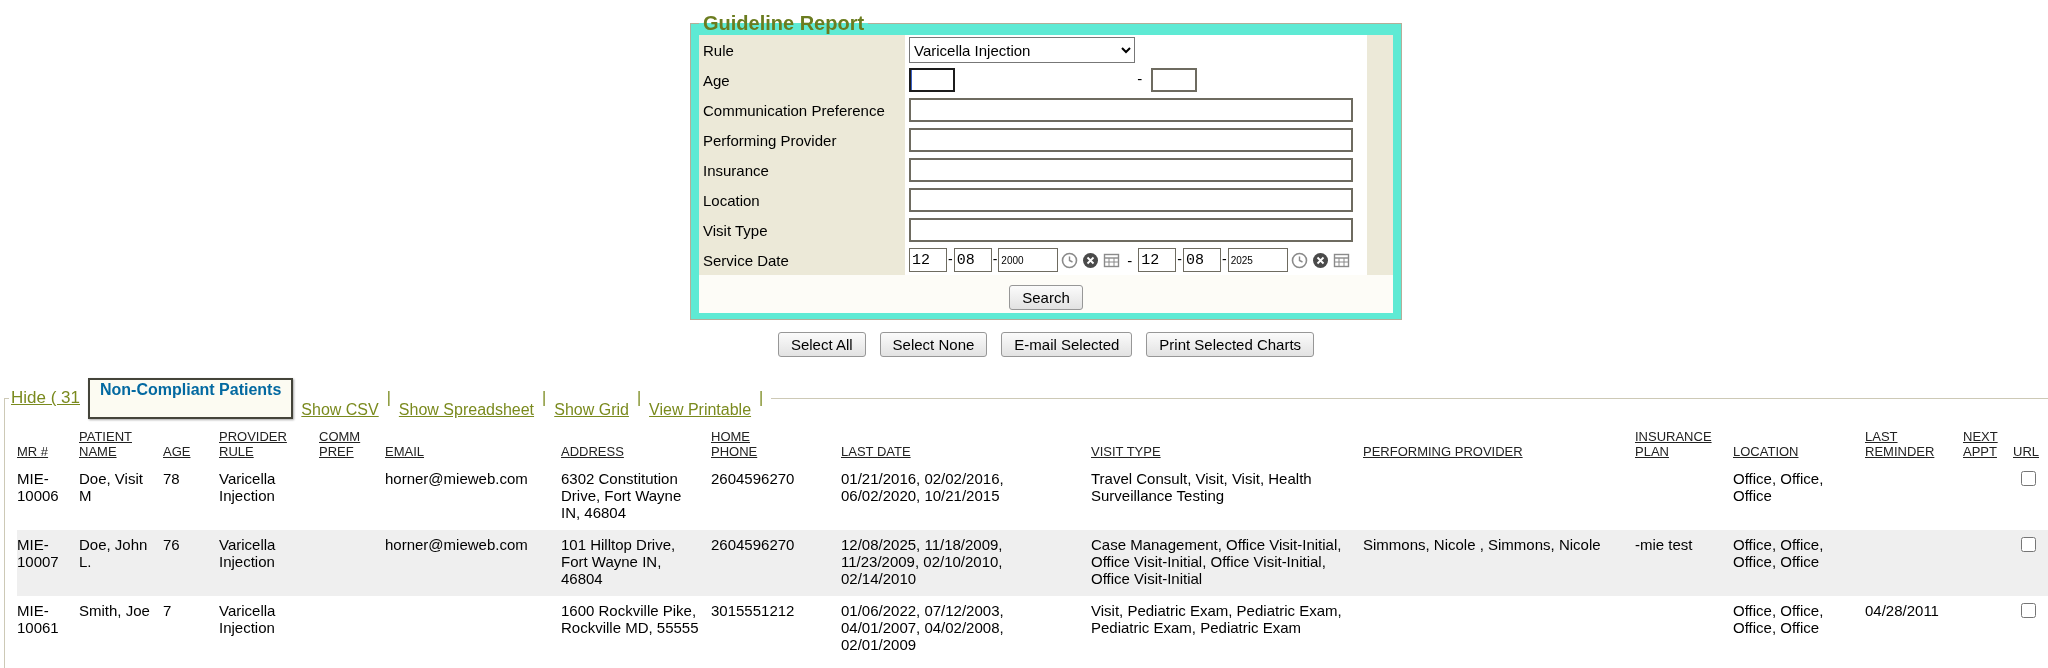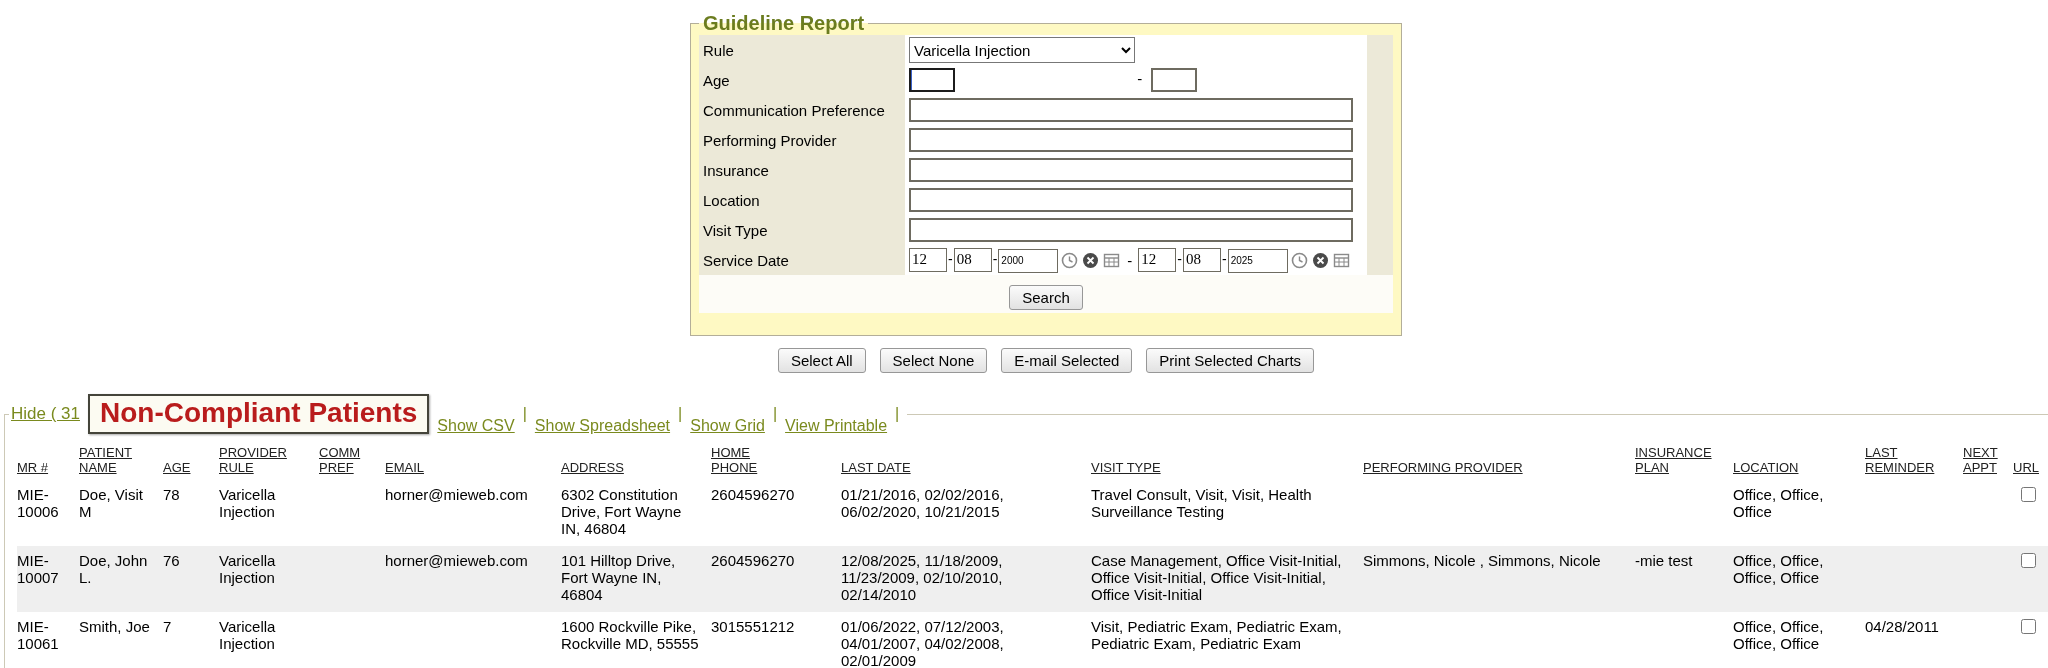--- a/index.html
+++ b/index.html
@@ -6,58 +6,58 @@
   html, body { margin:0; padding:0; }
   body {
     width:2048px; height:668px; overflow:hidden; position:relative;
     background:#ffffff; color:#000;
     font-family:"Liberation Sans", sans-serif;
   }
   a { cursor:pointer; }
 
   
   .form-area { width:712px; margin:12px 0 0 690px; }
-  fieldset.gr { border:1px solid #b3ae99; background:#fef9c3; padding:0 8px 22px 8px; margin:0; }
+  fieldset.gr { border:1px solid #b3ae99; background:#5eead4; padding:0 8px 6px 8px; margin:0; }
   fieldset.gr legend { font-size:20px; font-weight:bold; color:#6b7c1f; padding:0 4px; }
   table.form-t { width:100%; border-collapse:collapse; }
   .form-t td { font-size:15px; padding:2px 4px; height:30px; vertical-align:middle; }
   td.lbl { background:#ece9d8; width:206px; }
   td.fld { background:#ffffff; white-space:nowrap; }
   td.strip { background:#ece9d8; width:26px; }
 
   .ti { border:2px solid #6e6b60; background:#fff; font-family:inherit; font-size:15px; height:24px; padding:0 3px; vertical-align:middle; }
   .wide { width:444px; }
   .agein { width:46px; }
   .focus-ring { border:2px solid #1c1c1c; box-shadow:inset 1px 0 0 #3a62c8; }
   .age-dash { display:inline-block; margin-left:178px; margin-right:5px; }
   .rule-sel { width:226px; height:26px; font-family:inherit; font-size:15px; border:1px solid #777; background:#fff; }
 
   .svc-wrap { display:flex; align-items:center; gap:2px; }
-  .dt2 { width:38px; height:24px; border:1px solid #6e6b60; padding:0 2px; font-family:Liberation Serif, serif; font-size:15px; }
+  .dt2 { width:38px; height:24px; border:1px solid #6e6b60; padding:0 2px; font-family:Liberation Mono, monospace; font-size:15px; }
   .dt4 { width:60px; height:24px; border:1px solid #6e6b60; padding:0 2px; font-family:inherit; font-size:10px; }
   .dsep { margin:0 1px; font-size:14px; }
   .range-dash { margin:0 4px; font-size:15px; }
   .icon-btn { display:inline-flex; align-items:center; cursor:pointer; margin:0 1px; }
 
   td.search-row { text-align:center; background:#fdfcf7; padding:8px 0 2px 0; height:38px; }
   .btn {
     font-family:inherit; font-size:15px; color:#000;
     background:linear-gradient(#fbfbfb,#e2e2e2);
     border:1px solid #979797; border-radius:3px; padding:3px 12px; cursor:pointer;
   }
 
   .actions { width:712px; margin:12px 0 0 690px; display:flex; gap:14px; justify-content:center; }
 
   
   fieldset.pts { margin:20px 4px 0 4px; border:1px solid #cdc9b6; border-bottom:none; padding:0 0 40px 0; min-height:300px; }
   fieldset.pts legend { display:flex; align-items:center; gap:8px; margin-left:4px; padding:0 8px 0 2px; }
   .hide-link { color:#7a8a1e; font-weight:normal; font-size:17px; text-decoration:underline; white-space:nowrap; }
   .title-box {
-    border:2px solid #44443a; background:#fcfbf2; color:#b91c1c;
-    font-weight:bold; font-size:28px; padding:1px 10px 3px 10px;
+    border:2px solid #44443a; background:#fcfbf2; color:#0369a1;
+    font-weight:bold; font-size:16px; padding:1px 10px 18px 10px;
     box-shadow:1px 1px 2px rgba(0,0,0,0.35); white-space:nowrap;
   }
   .plink { color:#7a8a1e; font-size:16px; text-decoration:underline; white-space:nowrap;margin-top:24px; }
   .pipe { color:#7a8a1e; font-size:16px; }
 
   table.pt { table-layout:fixed; width:2036px; border-collapse:collapse; margin:8px 0 0 12px; }
   .pt th {
     font-size:13px; font-weight:normal; color:#222; text-align:left;
     vertical-align:bottom; text-decoration:underline; white-space:pre-line;
     padding:2px 10px 5px 0; line-height:15px;

